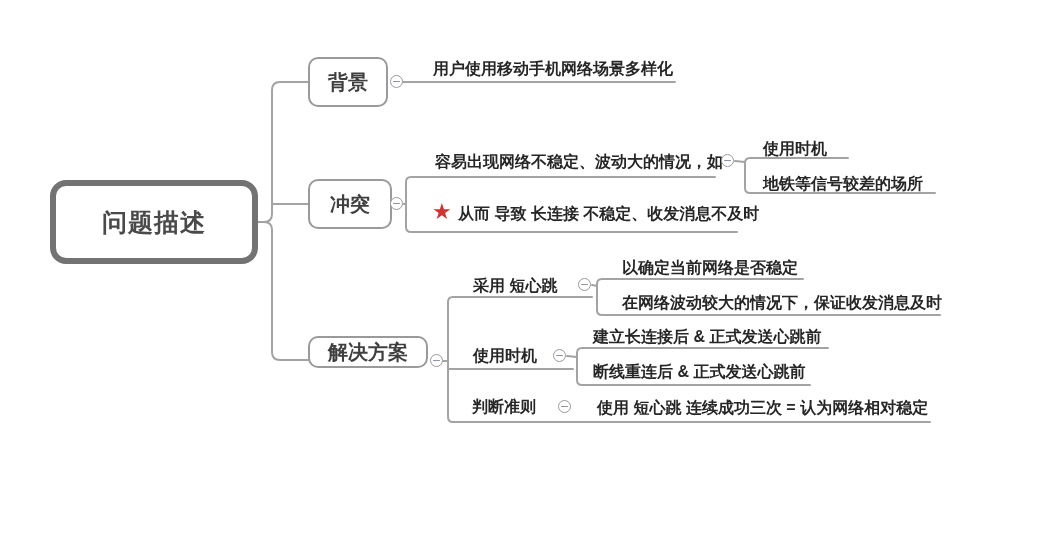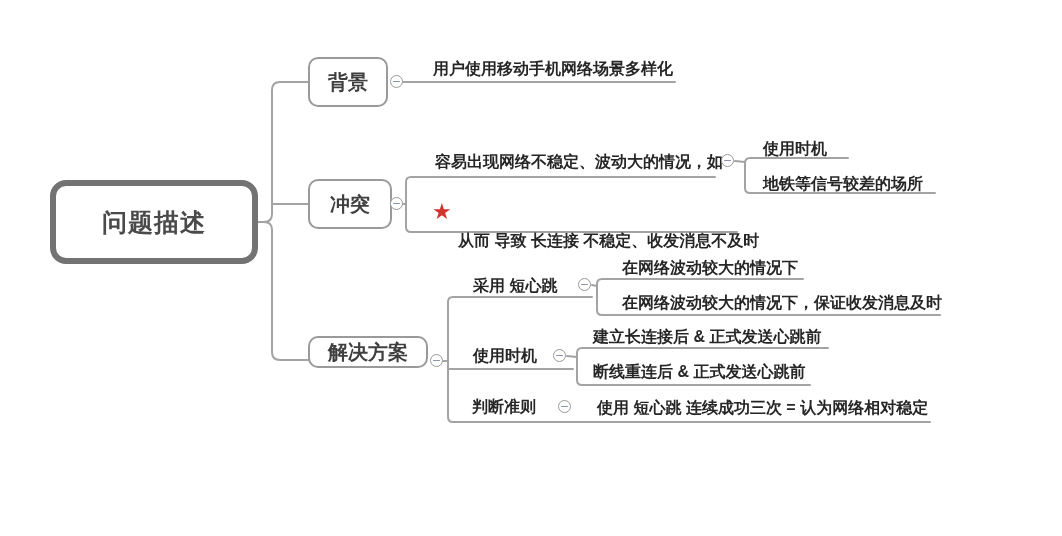--- a/index.html
+++ b/index.html
@@ -94,24 +94,24 @@
   <div class="topic-box" style="left:308px;top:336px;width:120px;height:32px;">
     <span>解决方案</span>
   </div>
 
   <div class="leaf" style="left:433px;top:60px;">用户使用移动手机网络场景多样化</div>
 
   <div class="leaf" style="left:435px;top:153px;">容易出现网络不稳定、波动大的情况，如</div>
   <div class="leaf" style="left:763px;top:140px;">使用时机</div>
   <div class="leaf" style="left:763px;top:175px;">地铁等信号较差的场所</div>
   <span class="star" style="left:432px;top:201px;">★</span>
-  <div class="leaf" style="left:458px;top:205px;margin-top:27px;">从而 导致 长连接 不稳定、收发消息不及时</div>
+  <div class="leaf" style="left:458px;top:205px;">从而 导致 长连接 不稳定、收发消息不及时</div>
 
   <div class="leaf" style="left:473px;top:277px;">采用 短心跳</div>
-  <div class="leaf" style="left:622px;top:259px;">在网络波动较大的情况下</div>
+  <div class="leaf" style="left:622px;top:259px;">以确定当前网络是否稳定</div>
   <div class="leaf" style="left:622px;top:294px;">在网络波动较大的情况下，保证收发消息及时</div>
   <div class="leaf" style="left:473px;top:347px;">使用时机</div>
   <div class="leaf" style="left:593px;top:328px;">建立长连接后 &amp; 正式发送心跳前</div>
   <div class="leaf" style="left:593px;top:363px;">断线重连后 &amp; 正式发送心跳前</div>
   <div class="leaf" style="left:472px;top:398px;">判断准则</div>
   <div class="leaf" style="left:597px;top:399px;">使用 短心跳 连续成功三次 = 认为网络相对稳定</div>
 
   <div class="cicon" style="left:390px;top:75px;">
       <span class="minus"></span>
     </div>

